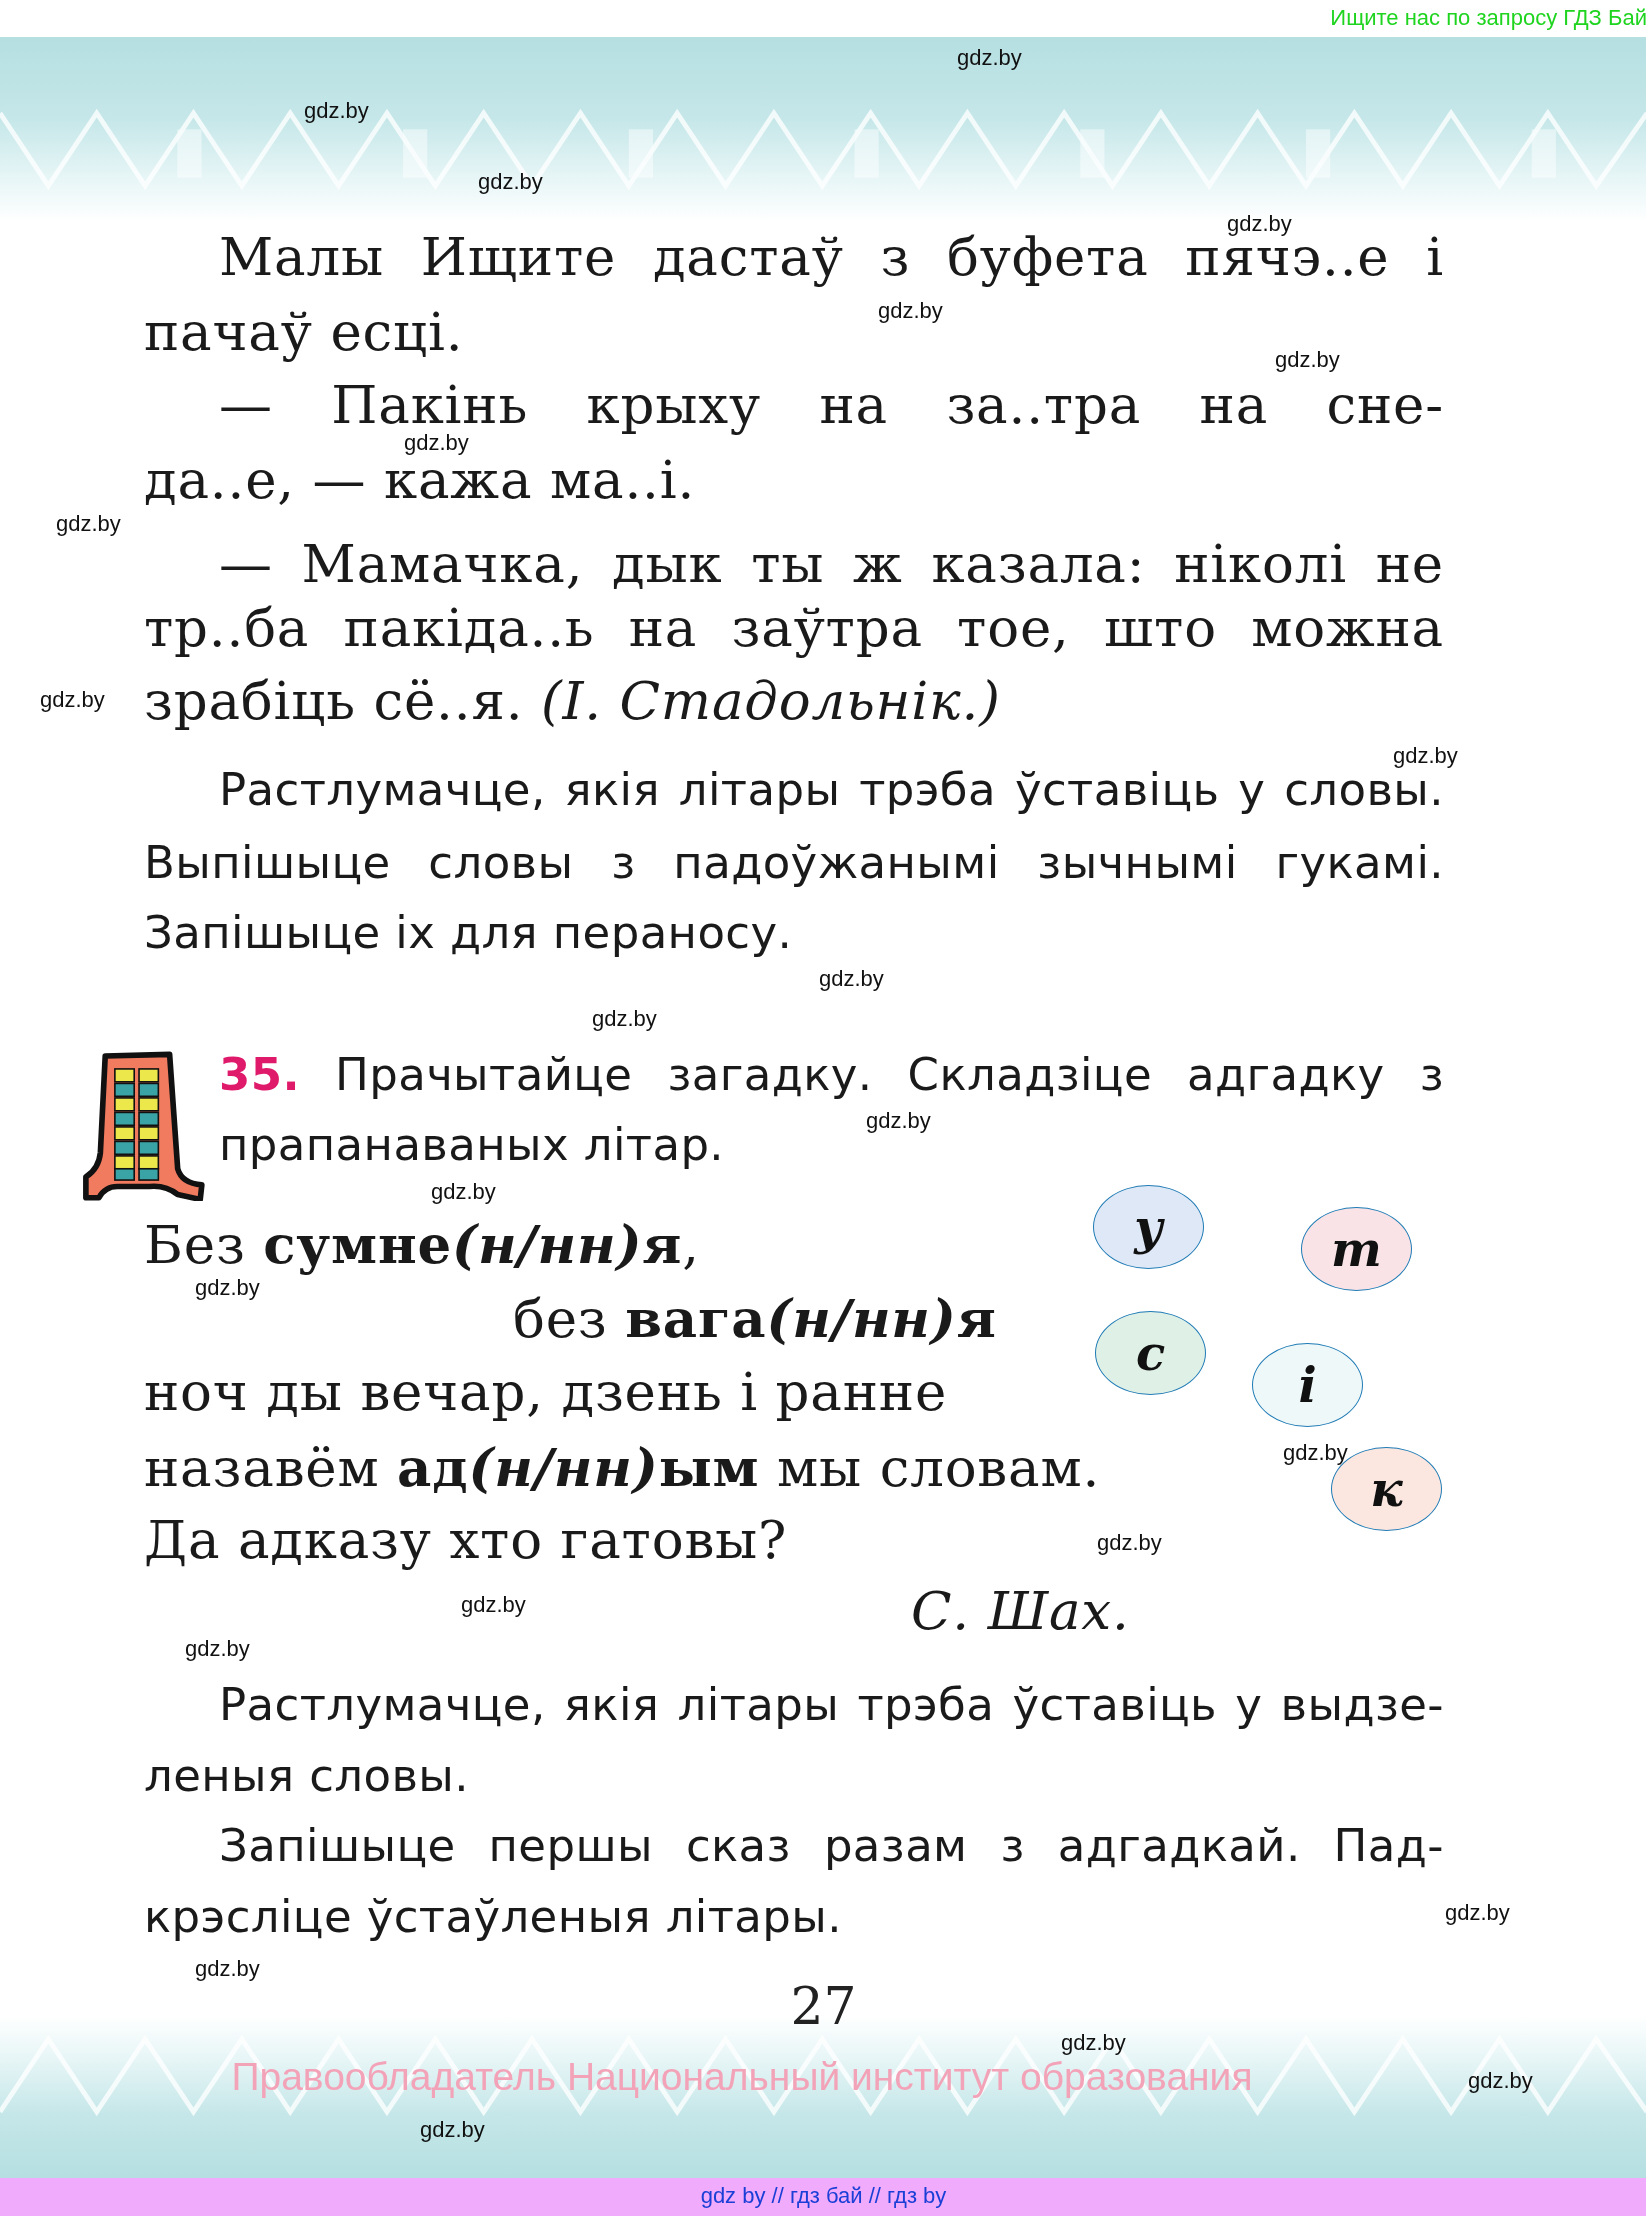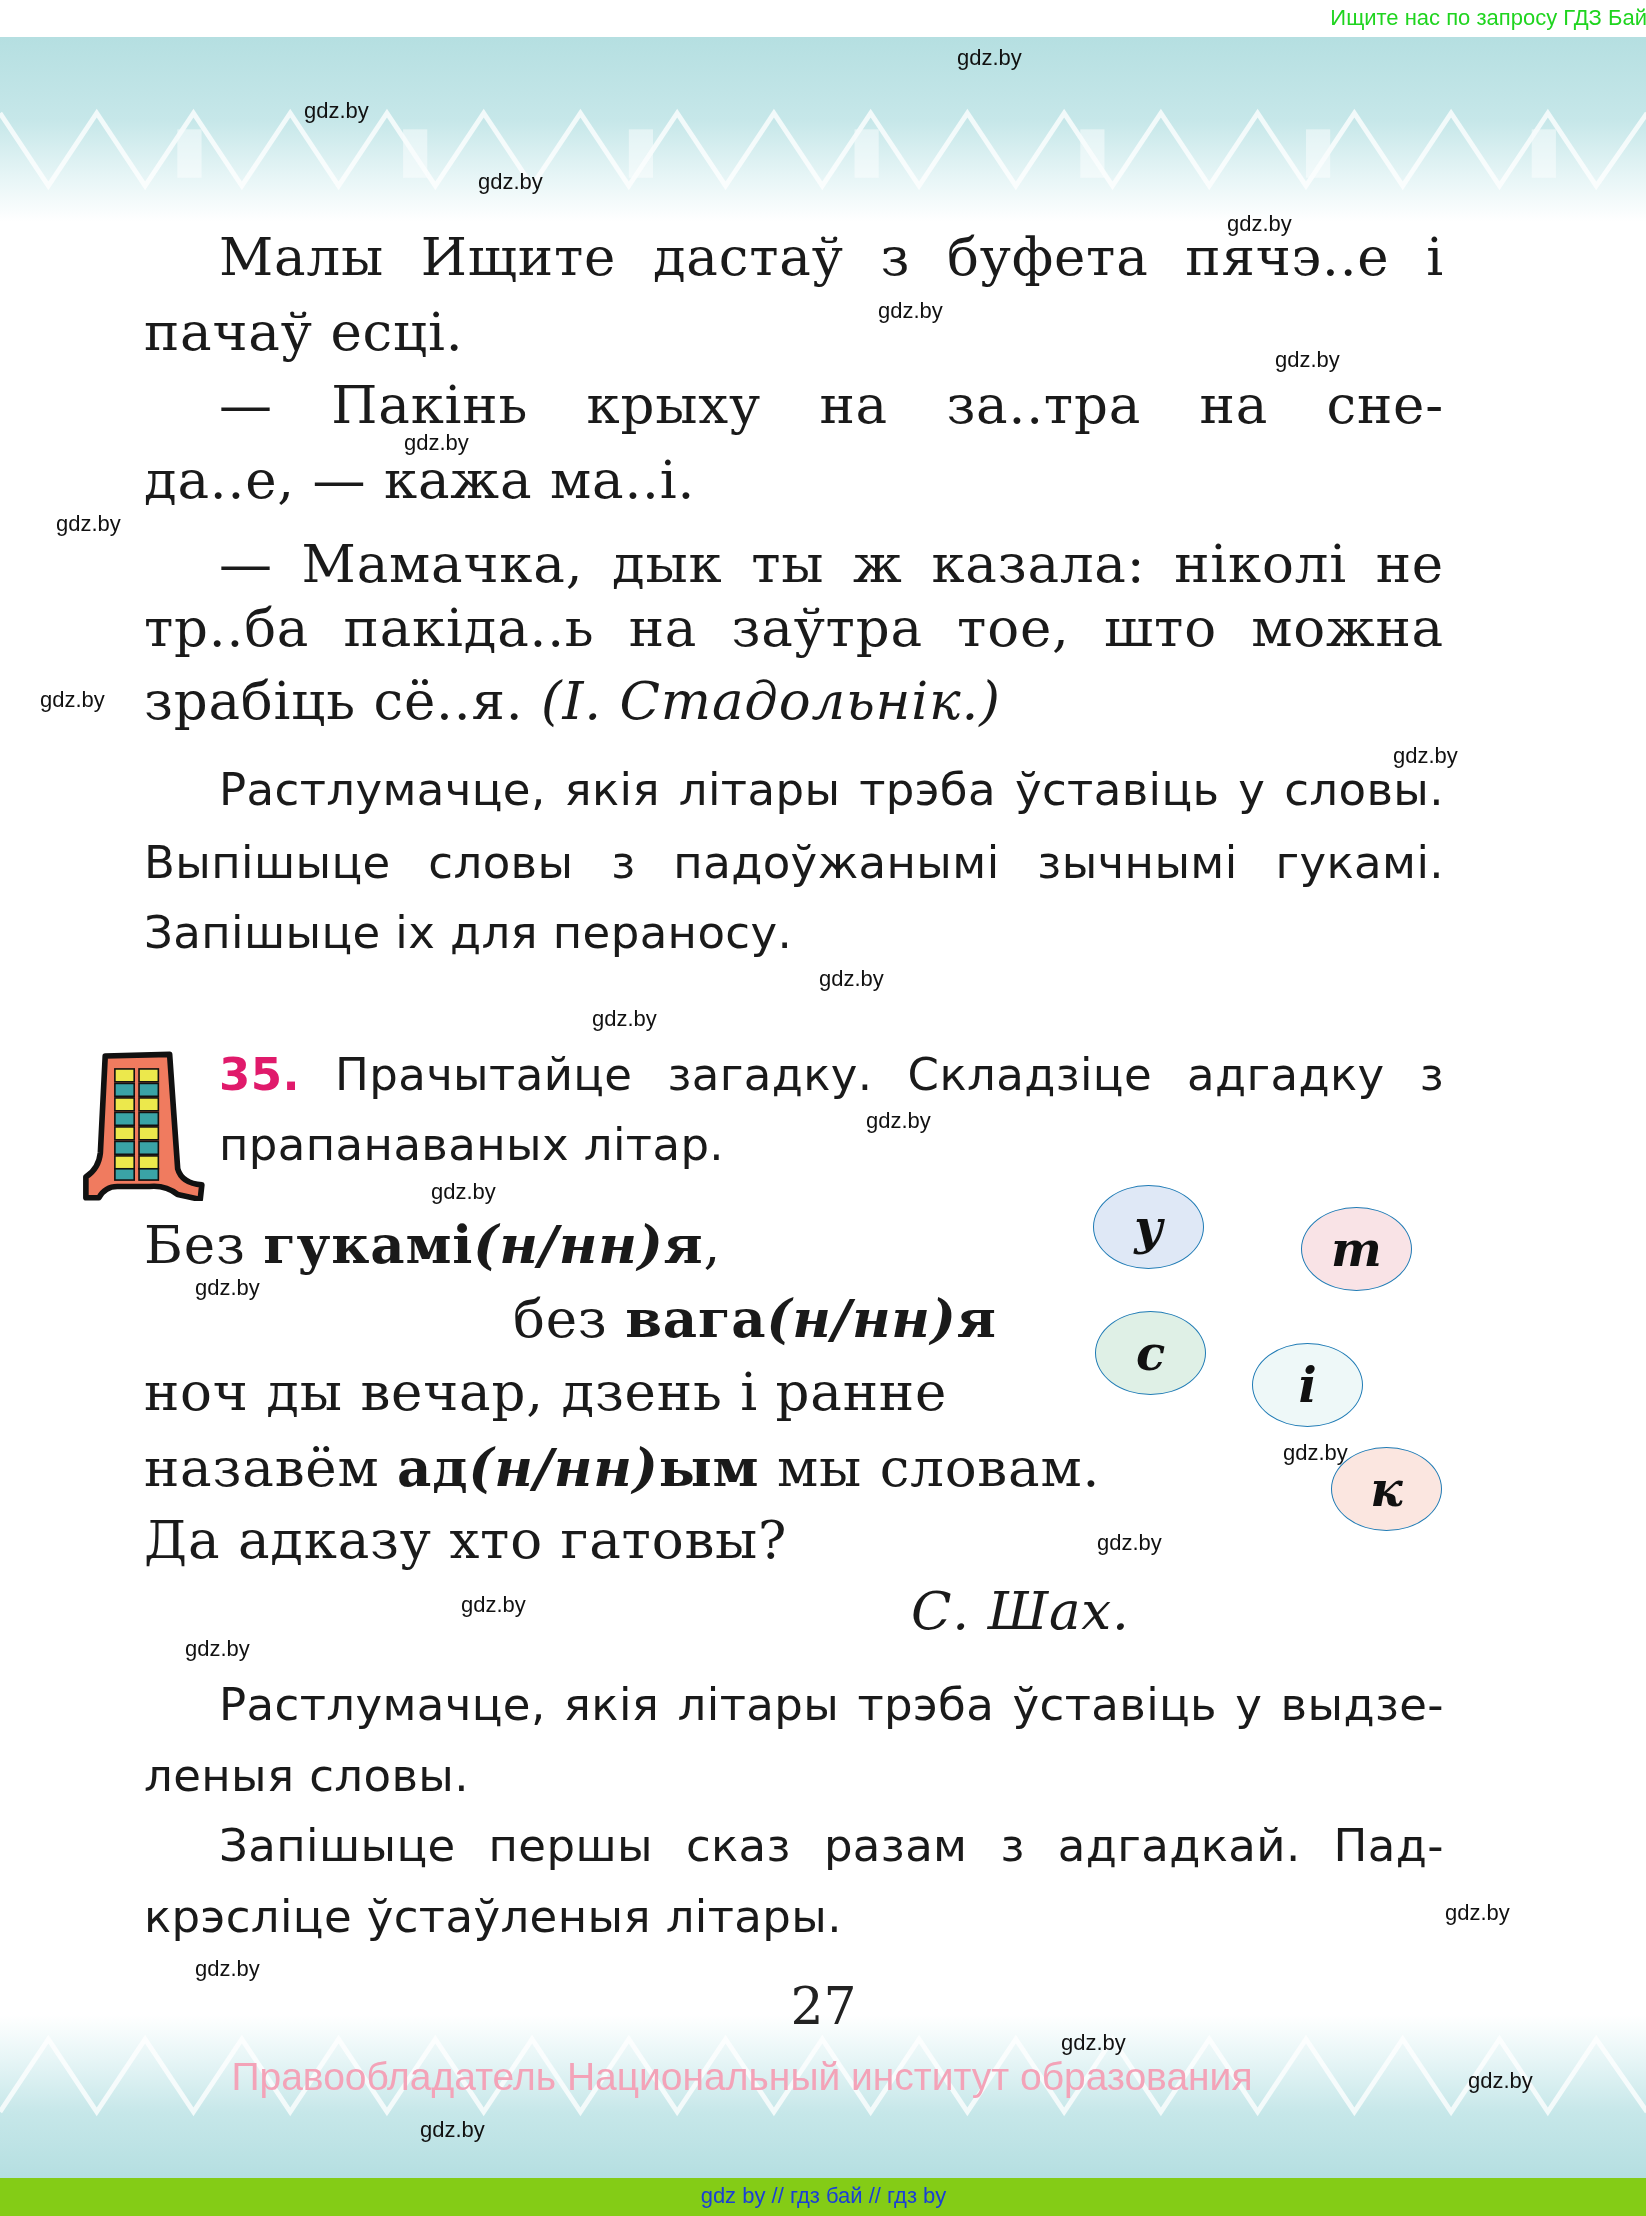--- a/index.html
+++ b/index.html
@@ -5,21 +5,21 @@
   html, body { margin:0; padding:0; }
   body { width:1647px; height:2216px; position:relative; background:#ffffff; overflow:hidden; font-family:"DejaVu Serif", serif; color:#1a1a1a; }
   .abs { position:absolute; }
   .top-strip { left:0; top:0; width:1647px; height:37px; background:#fff; text-align:right; }
   .top-strip span { font-family:"Liberation Sans", sans-serif; font-size:22px; color:#1fd41f; line-height:35px; }
   .band-top { left:0; top:37px; width:1647px; height:185px;
     background: linear-gradient(180deg, #b5dfe1 0%, #c6e7e9 45%, #e6f5f6 75%, #ffffff 100%); }
   .band-bottom { left:0; top:2015px; width:1647px; height:163px;
     background: linear-gradient(0deg, #b5dfe1 0%, #c6e7e9 40%, #e6f5f6 72%, #ffffff 100%); }
   .pattern { left:0; width:1647px; height:97px; opacity:0.85; }
-  .bottom-strip { left:0; top:2178px; width:1647px; height:39px; background:#84cc16; text-align:center; }
+  .bottom-strip { left:0; top:2178px; width:1647px; height:39px; background:#f0abfc; text-align:center; }
   .bottom-strip span { font-family:"Liberation Sans", sans-serif; font-size:22px; color:#1a3fd6; line-height:35px; }
   .wm { font-family:"Liberation Sans", sans-serif; font-size:22px; color:#111; }
   .serif-line { position:absolute; font-family:"DejaVu Serif", serif; font-size:53px; line-height:74px; white-space:nowrap; letter-spacing:0.8px; }
   .justify { text-align:justify; text-align-last:justify; }
   .sans-line { position:absolute; font-family:"DejaVu Sans", sans-serif; font-size:45px; line-height:71px; white-space:nowrap; letter-spacing:0.4px; }
   .ex-num { color:#e01a6b; font-weight:bold; }
   .bold { font-weight:bold; }
   .ital { font-style:italic; }
   .bi { font-weight:bold; font-style:italic; }
   .letter { position:absolute; width:111px; height:84px; border:1.6px solid #1f7bb5; border-radius:50%; display:flex; align-items:center; justify-content:center; font-family:"DejaVu Serif", serif; font-weight:bold; font-style:italic; font-size:48px; color:#111; box-sizing:border-box; }
@@ -124,21 +124,21 @@
   </g>
 </svg>
 
 <div class="sans-line justify" style="left:219px; width:1225px; top:1039px;">
   <span class="ex-num">35.</span>
   <span>Прачытайце загадку. Складзіце адгадку з</span>
 </div>
 <div class="sans-line" style="left:219px; top:1109px;">прапанаваных літар.</div>
 
 <div class="serif-line" style="left:144px; top:1207px;">
-  <span>Без </span><span class="bold">гукамі</span><span class="bi">(н/нн)</span><span class="bold">я</span><span>,</span>
+  <span>Без </span><span class="bold">сумне</span><span class="bi">(н/нн)</span><span class="bold">я</span><span>,</span>
 </div>
 <div class="serif-line" style="left:513px; top:1281px;">
   <span>без </span><span class="bold">вага</span><span class="bi">(н/нн)</span><span class="bold">я</span>
 </div>
 <div class="serif-line" style="left:144px; top:1355px;">ноч ды вечар, дзень і ранне</div>
 <div class="serif-line" style="left:144px; top:1430px;">
   <span>назавём </span><span class="bold">ад</span><span class="bi">(н/нн)</span><span class="bold">ым</span><span> мы словам.</span>
 </div>
 <div class="serif-line" style="left:144px; top:1503px;">Да адказу хто гатовы?</div>
 <div class="serif-line ital" style="left:911px; top:1574px;">С. Шах.</div>

